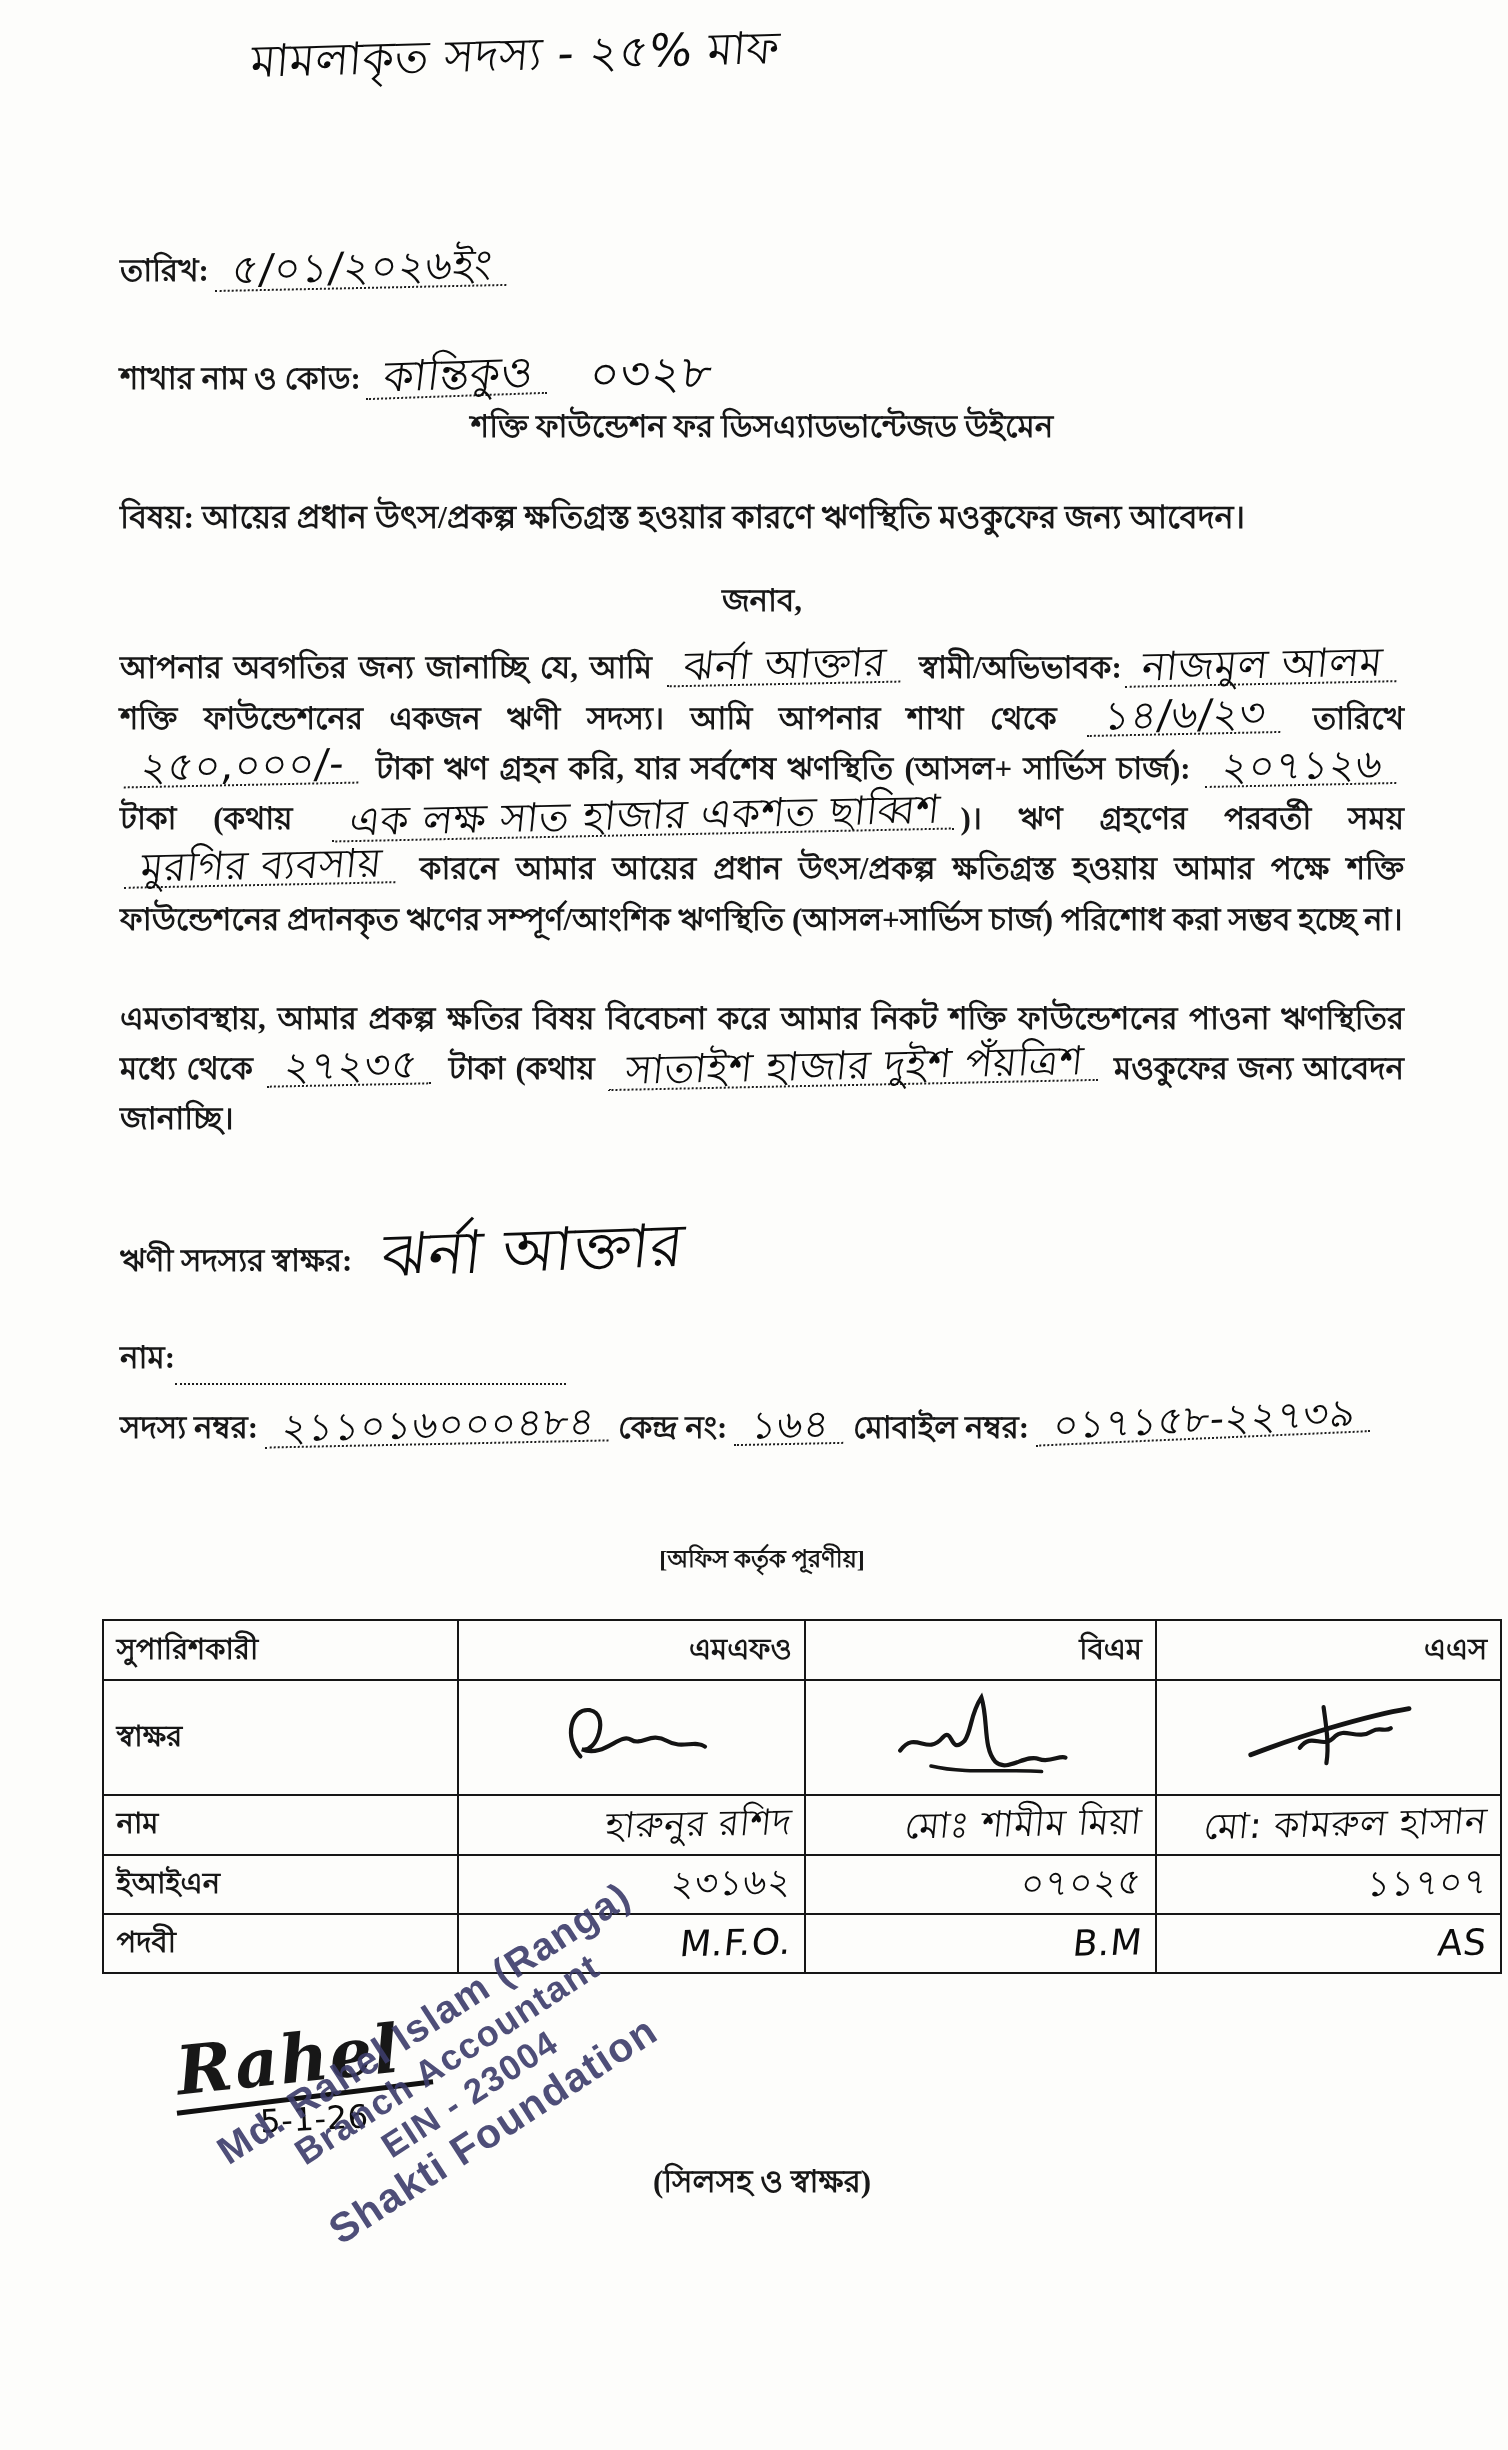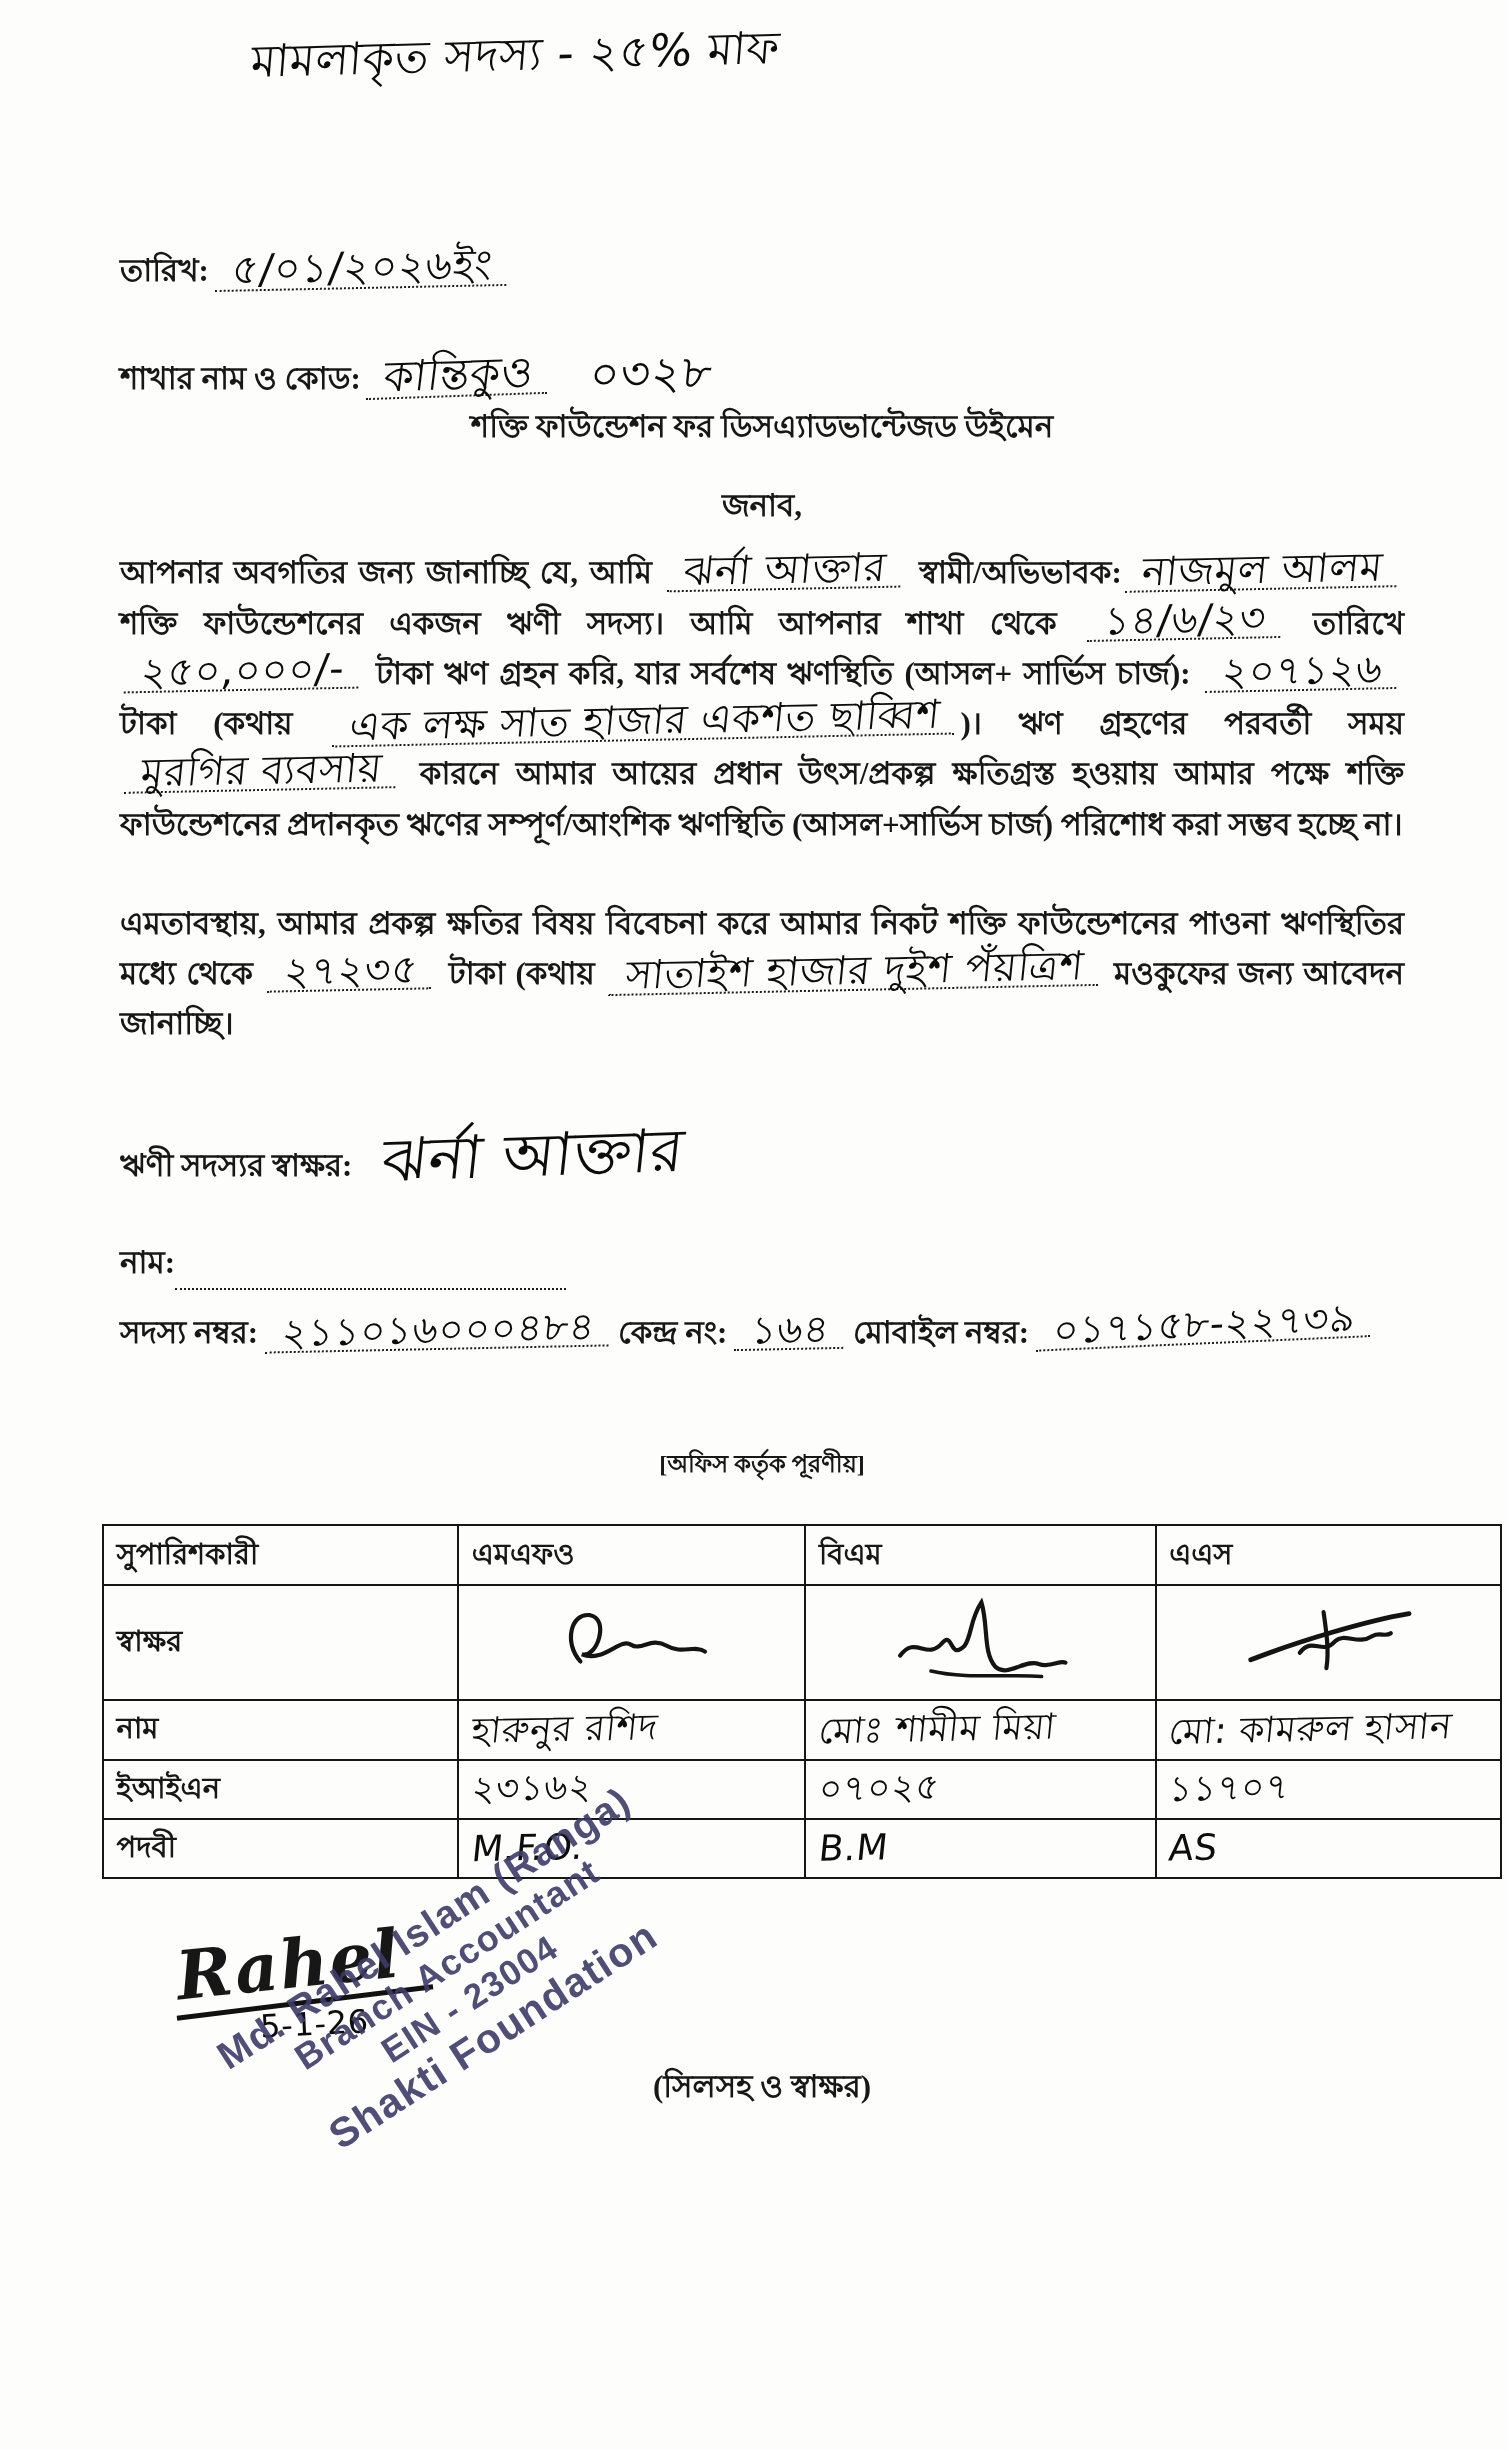--- a/index.html
+++ b/index.html
@@ -63,21 +63,21 @@
     border-collapse:collapse;margin-top:39px;margin-left:-18px;
     width:1289px;table-layout:fixed;
   }
   table.office td{
     border:2.8px solid #161616;
     padding:4.2px 12.6px;vertical-align:middle;
     font-size:29px;font-weight:600;
     overflow:visible;
   }
   td.c0{width:328px;} td.c1{width:320px;} td.c2{width:323px;} td.c3{width:318px;}
-  td.center{text-align:left;margin-left:16px;}
+  td.center{text-align:right;margin-left:16px;}
   td.sigcell{height:105px;text-align:center;}
   td .hw{font-size:36px;}
   .sig-svg{display:inline-block;}
   .accountant{position:relative;margin-top:46px;height:391px;}
   .rahel-wrap{margin-left:56px;width:293px;position:relative;}
   .rahel-text{
     font-family:"DejaVu Serif", serif;font-style:italic;font-weight:700;
     font-size:67px;transform:rotate(-6deg);display:inline-block;letter-spacing:1.4px;
   }
   .rahel-swoosh{width:258px;height:4.9px;background:#111;transform:rotate(-7deg);margin-top:-4.2px;}
@@ -114,20 +114,21 @@
 
     <div class="addr">
       <div class="branch-line">
         <span class="print">শাখার নাম ও কোড:</span>
         <span class="hw fill branch-hw">কান্তিকুও</span>
         <span class="hw code-hw">০৩২৮</span>
       </div>
       <div class="print">শক্তি ফাউন্ডেশন ফর ডিসএ্যাডভান্টেজড উইমেন</div>
     </div>
 
+    <div class="subject">বিষয়: আয়ের প্রধান উৎস/প্রকল্প ক্ষতিগ্রস্ত হওয়ার কারণে ঋণস্থিতি মওকুফের জন্য আবেদন।</div>
 
     <div class="salutation print">জনাব,</div>
 
     <p class="para"><span class="print">আপনার অবগতির জন্য জানাচ্ছি যে, আমি </span><span class="hw fill">ঝর্না আক্তার</span><span class="print"> স্বামী/অভিভাবক:</span><span class="hw fill">নাজমুল আলম</span><span class="print"> শক্তি ফাউন্ডেশনের একজন ঋণী সদস্য। আমি আপনার শাখা থেকে </span><span class="hw fill">১৪/৬/২৩</span><span class="print"> তারিখে </span><span class="hw fill">২৫০,০০০/-</span><span class="print"> টাকা ঋণ গ্রহন করি, যার সর্বশেষ ঋণস্থিতি (আসল+ সার্ভিস চার্জ): </span><span class="hw fill">২০৭১২৬</span><span class="print"> টাকা (কথায় </span><span class="hw fill">এক লক্ষ সাত হাজার একশত ছাব্বিশ</span><span class="print">)। ঋণ গ্রহণের পরবর্তী সময় </span><span class="hw fill">মুরগির ব্যবসায়</span><span class="print"> কারনে আমার আয়ের প্রধান উৎস/প্রকল্প ক্ষতিগ্রস্ত হওয়ায় আমার পক্ষে শক্তি ফাউন্ডেশনের প্রদানকৃত ঋণের সম্পূর্ণ/আংশিক ঋণস্থিতি (আসল+সার্ভিস চার্জ) পরিশোধ করা সম্ভব হচ্ছে না।</span></p>
 
     <p class="para para2"><span class="print">এমতাবস্থায়, আমার প্রকল্প ক্ষতির বিষয় বিবেচনা করে আমার নিকট শক্তি ফাউন্ডেশনের পাওনা ঋণস্থিতির মধ্যে থেকে </span><span class="hw fill">২৭২৩৫</span><span class="print"> টাকা (কথায় </span><span class="hw fill">সাতাইশ হাজার দুইশ পঁয়ত্রিশ</span><span class="print"> মওকুফের জন্য আবেদন জানাচ্ছি।</span></p>
 
     <div class="sign-block">
       <div class="sig-line">
         <span class="print">ঋণী সদস্যর স্বাক্ষর:</span>

